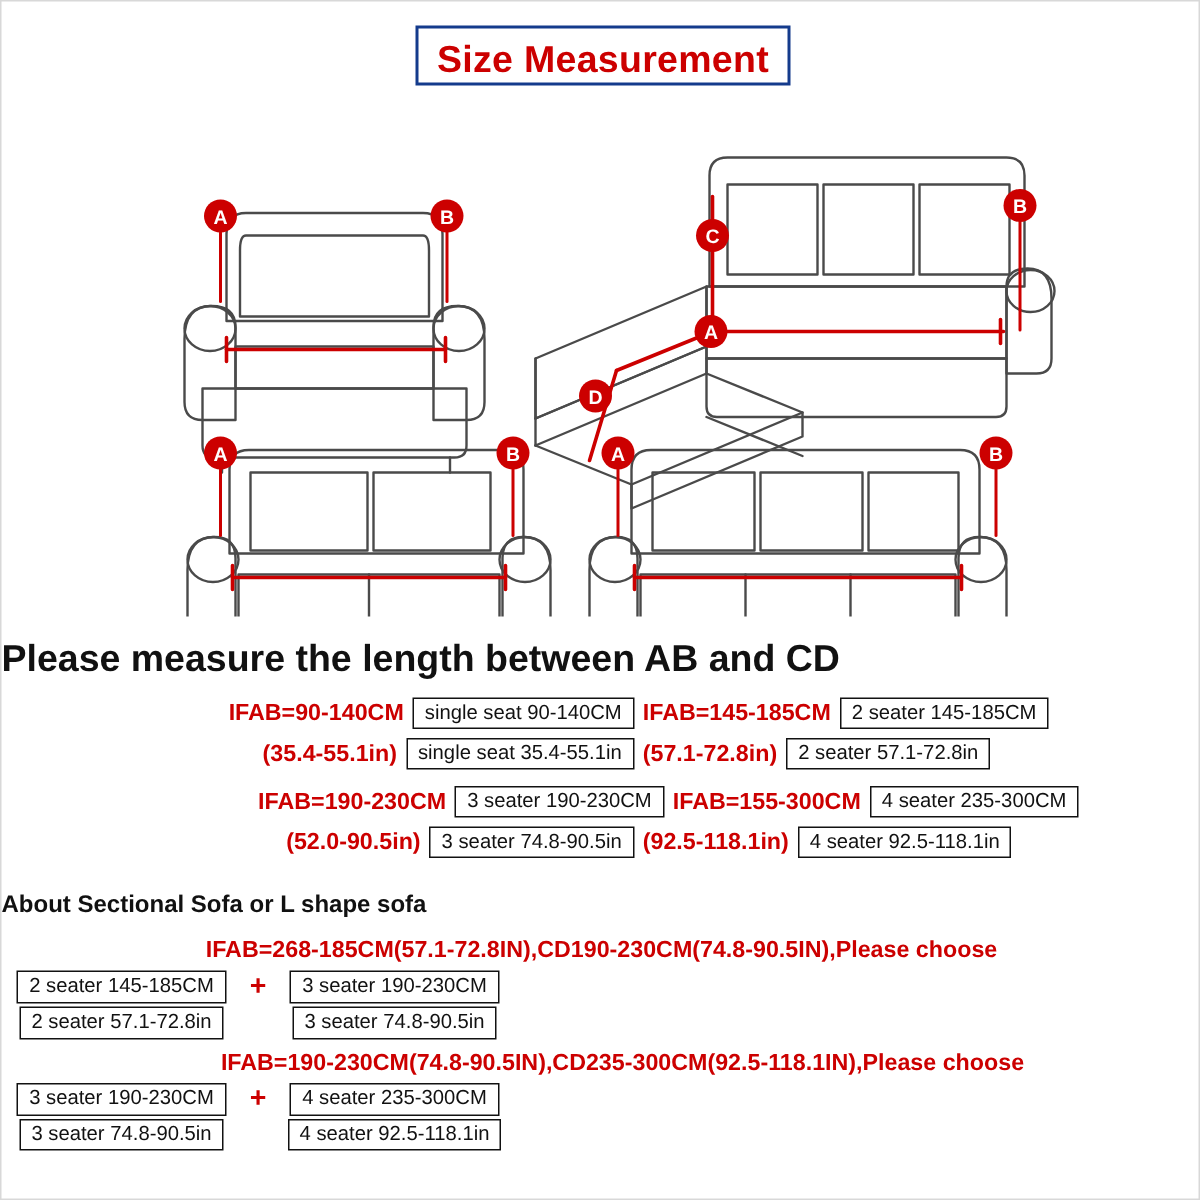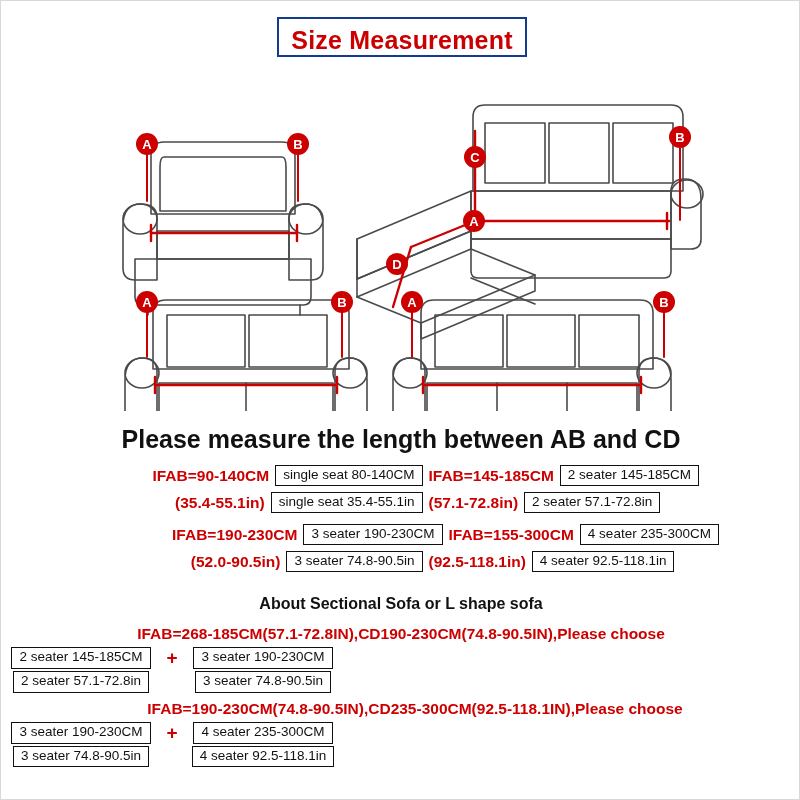--- a/index.html
+++ b/index.html
@@ -31,21 +31,21 @@
     letter-spacing: .2px;
     font-family: "Liberation Sans", sans-serif;
   }
 
   
   .illus { position:absolute; left:0; top:60px; width:800px; height:350px; }
   .illus svg { display:block; }
 
   
   .headline {
-    position:absolute; width:800px; text-align:center;
+    position:absolute; width:800px; 
     font-weight:bold; color:#111; font-family:"Liberation Sans", sans-serif;
   }
   #h-measure { top: 424px; font-size: 25px; }
   #h-sectional { top: 594px; font-size: 16px; }
 
   
   .rows { position:absolute; left:0; top:462px; width:800px; }
   .row {
     display:flex; align-items:center; justify-content:center;
     height: 25px; margin-bottom: 2px; padding-left: 43px;
@@ -236,21 +236,21 @@
     </svg>
   </div>
 
   <div class="headline" id="h-measure">Please measure the length between AB and CD</div>
 
   <div class="rows">
 
     <div class="row">
       <div class="col left">
         <span class="lbl a">IFAB=90-140CM</span>
-        <span class="box">single seat 80-140CM</span>
+        <span class="box">single seat 90-140CM</span>
       </div>
       <div class="col right">
         <span class="lbl a">IFAB=145-185CM</span>
         <span class="box">2 seater 145-185CM</span>
       </div>
     </div>
 
     <div class="row">
       <div class="col left">
         <span class="lbl a">(35.4-55.1in)</span>

